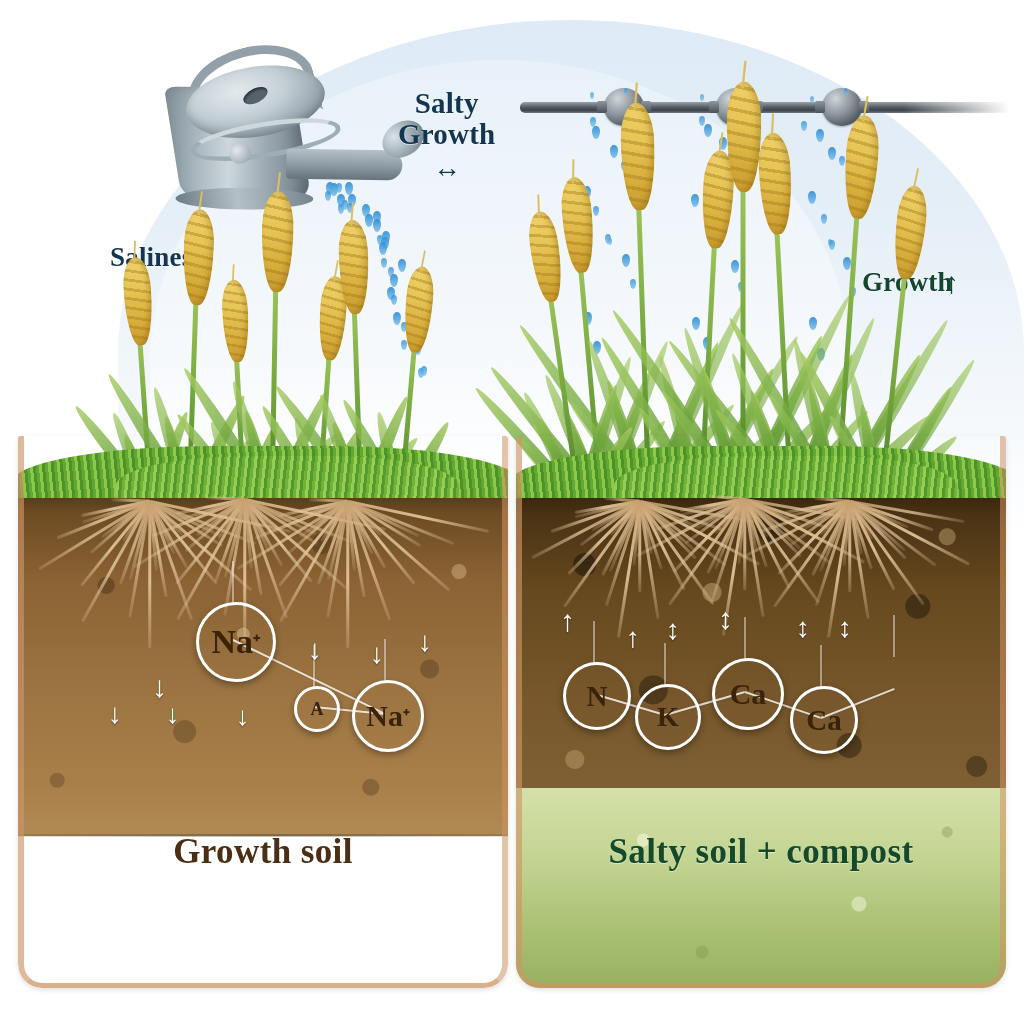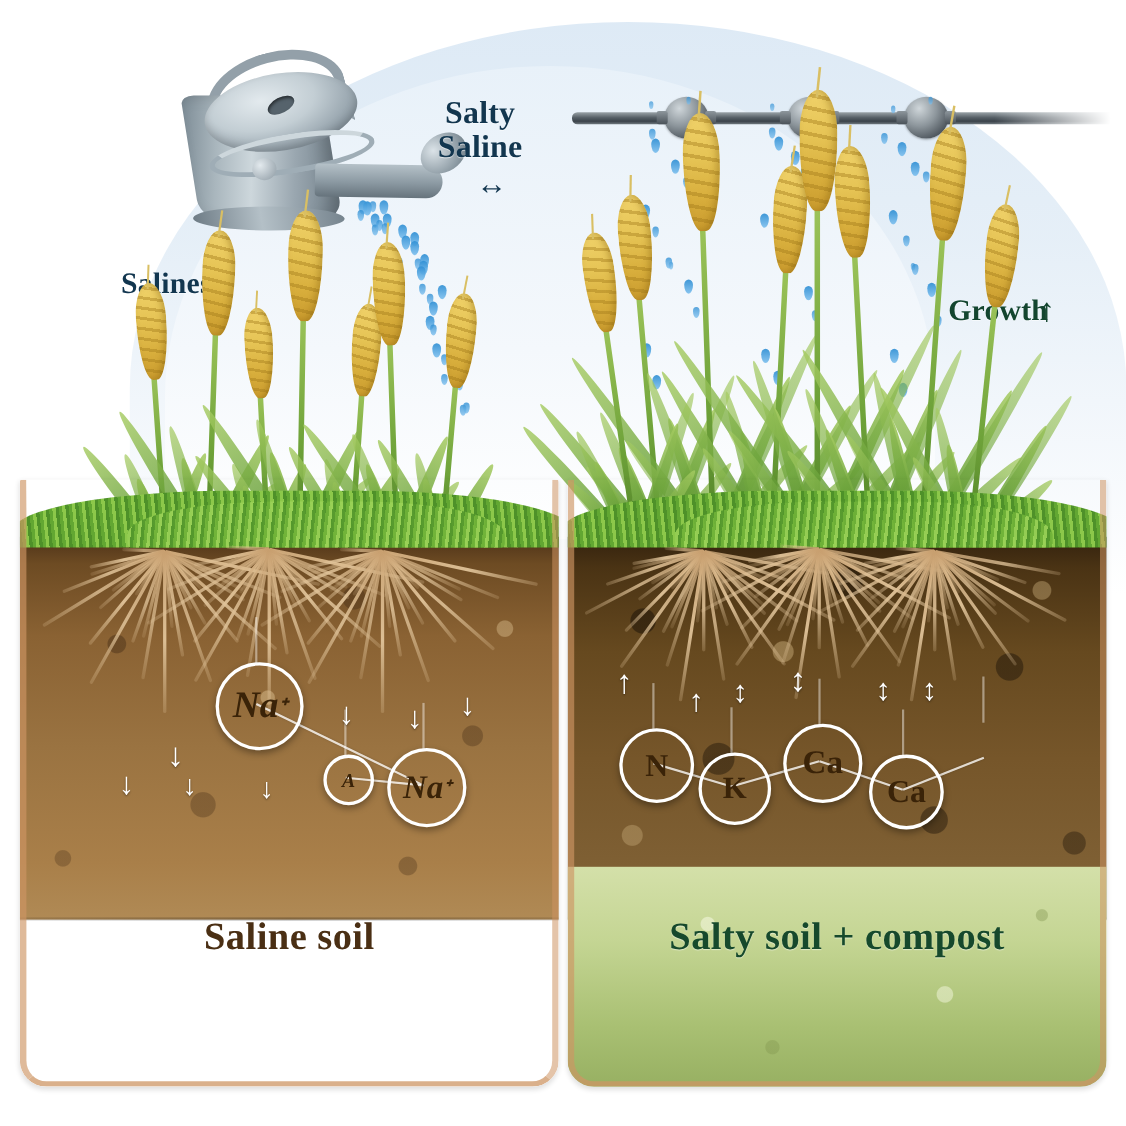--- a/index.html
+++ b/index.html
@@ -287,21 +287,21 @@
       <div class="drop " style="left: 842.859px; top: 256.834px;"></div>
       <div class="drop sm" style="left: 849.976px; top: 286.51px;"></div>
       <div class="drop " style="left: 808.873px; top: 317.285px;"></div>
       <div class="drop " style="left: 817.451px; top: 348.418px;"></div>
       <div class="drop sm" style="left: 829.352px; top: 240.262px;"></div>
       <div class="drop tiny" style="left: 810px; top: 96px;"></div>
       <div class="drop tiny" style="left: 844px; top: 88px;"></div>
     </div>
 
   <div class="lbl" id="salty-stress">Salty
-Saline</div>
+Growth</div>
   <div class="arrow-glyph" id="arrow-lr">↔</div>
 
   <div class="lbl" id="salines">Salines</div>
   <div class="arrow-glyph" id="arrow-dn">↓</div>
 
   <div class="lbl" id="growth">Growth</div>
   <div class="arrow-glyph" id="arrow-up">↑</div>
 
   <div id="plants-left" style="position: absolute; left: 0px; top: 0px; width: 1024px; height: 1024px;">
       <div class="plant" style="left: 150px; bottom: 524px; width: 2px; height: 165px; transform: rotate(-4deg);">
@@ -656,21 +656,21 @@
         <div class="root" style="width: 43.725px; transform: rotate(59.5556deg); opacity: 0.7; background: linear-gradient(90deg, rgb(196, 154, 106), rgb(220, 188, 143), rgba(220, 188, 143, 0.2));"></div>
         <div class="root" style="width: 107.25px; transform: rotate(36.6667deg); opacity: 0.71; background: linear-gradient(90deg, rgb(207, 168, 120), rgb(224, 195, 153) 55%, rgba(224, 195, 153, 0.25));"></div>
         <div class="root" style="width: 135px; transform: rotate(27.7778deg); opacity: 0.95; background: linear-gradient(90deg, rgb(207, 168, 120), rgb(224, 195, 153) 55%, rgba(224, 195, 153, 0.25));"></div>
         <div class="root" style="width: 74.25px; transform: rotate(41.7778deg); opacity: 0.7; background: linear-gradient(90deg, rgb(196, 154, 106), rgb(220, 188, 143), rgba(220, 188, 143, 0.2));"></div>
         <div class="root" style="width: 87.75px; transform: rotate(18.8889deg); opacity: 0.87; background: linear-gradient(90deg, rgb(207, 168, 120), rgb(224, 195, 153) 55%, rgba(224, 195, 153, 0.25));"></div>
         <div class="root" style="width: 115.5px; transform: rotate(10deg); opacity: 0.79; background: linear-gradient(90deg, rgb(207, 168, 120), rgb(224, 195, 153) 55%, rgba(224, 195, 153, 0.25));"></div>
         <div class="root" style="width: 63.525px; transform: rotate(24deg); opacity: 0.7; background: linear-gradient(90deg, rgb(196, 154, 106), rgb(220, 188, 143), rgba(220, 188, 143, 0.2));"></div>
       </div>
     </div>
 
-  <div id="ions-left" style="position: absolute; left: 0px; top: 0px; width: 1024px; height: 1024px; font-style: italic;">
+  <div id="ions-left" style="position: absolute; left: 0px; top: 0px; width: 1024px; height: 1024px;">
       <div class="connector" style="left: 233px; top: 639px; width: 169.056px; transform: rotate(25.9588deg);"></div>
       <div class="connector" style="left: 385px; top: 713px; width: 71.3442px; transform: rotate(-174.369deg);"></div>
       <div class="bubble" style="left: 196px; top: 602px; width: 74px; height: 74px; font-size: 34px;">
         <span>Na</span>
         <sup style="font-size: 22px;">⁺</sup>
       </div>
       <div class="connector" style="left: 233px; top: 560px; width: 42px; transform: rotate(90deg); opacity: 0.55;"></div>
       <div class="bubble" style="left: 352px; top: 680px; width: 66px; height: 66px; font-size: 30px;">
         <span>Na</span>
         <sup style="font-size: 20px;">⁺</sup>
@@ -712,19 +712,19 @@
       <div class="connector" style="left: 894px; top: 614px; width: 42px; transform: rotate(90deg); opacity: 0.55;"></div>
       <div class="updown" style="left: 560px; top: 606px; font-size: 30px;">↑</div>
       <div class="updown" style="left: 626px; top: 624px; font-size: 28px;">↑</div>
       <div class="updown" style="left: 666px; top: 616px; font-size: 28px;">↕</div>
       <div class="updown" style="left: 718px; top: 604px; font-size: 30px;">↕</div>
       <div class="updown" style="left: 796px; top: 614px; font-size: 28px;">↕</div>
       <div class="updown" style="left: 838px; top: 614px; font-size: 28px;">↕</div>
     </div>
 
   <div style="position:absolute;left:18px;top:0;width:490px;height:1024px;pointer-events:none">
-    <div class="caption" id="cap-left">Saline soil</div>
+    <div class="caption" id="cap-left">Growth soil</div>
   </div>
   <div style="position:absolute;left:516px;top:0;width:490px;height:1024px;pointer-events:none">
     <div class="caption" id="cap-right">Salty soil + compost</div>
   </div>
 
 </div>
 
 </body></html>

